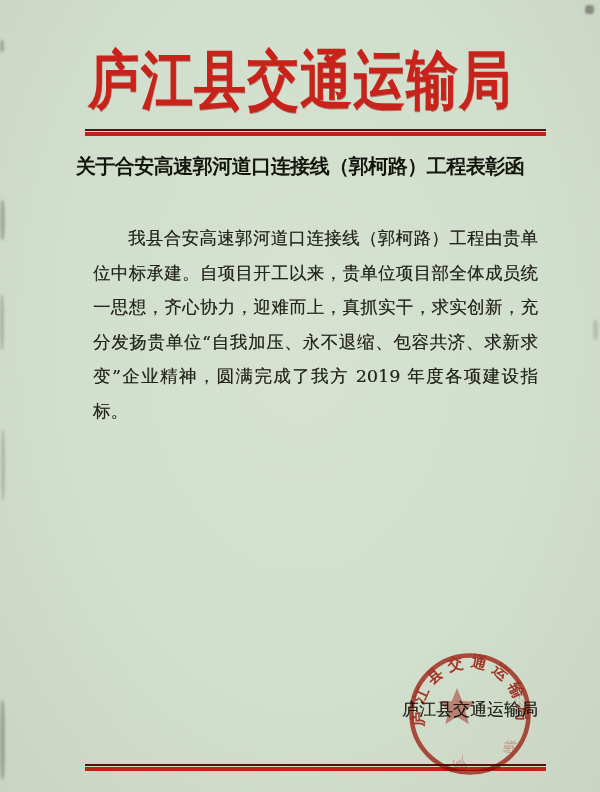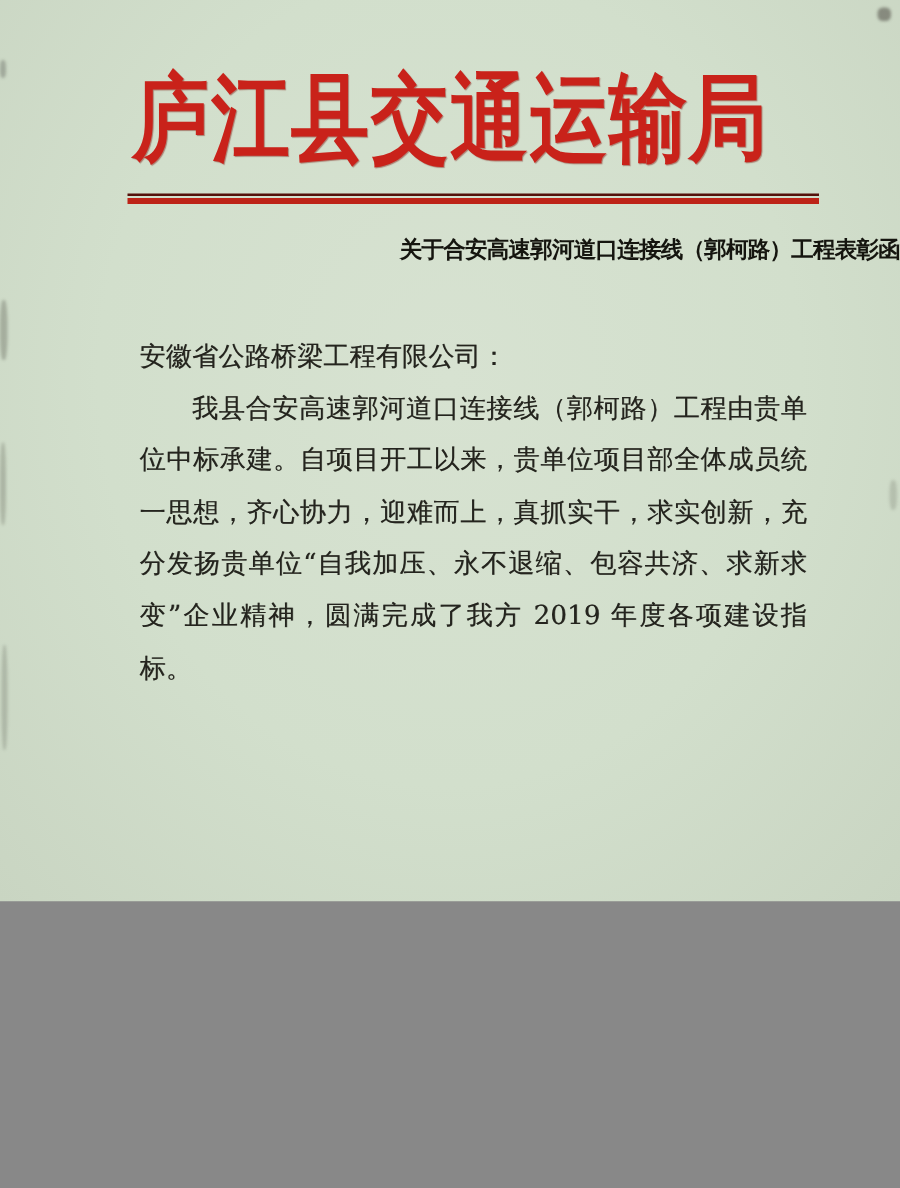--- a/index.html
+++ b/index.html
@@ -1,18 +1,18 @@
 <!DOCTYPE html>
 <html><head>
 <meta charset="utf-8">
 <style>
   html,body{margin:0;padding:0;background:#888;}
   .page{
     position:relative;
-    width:600px;height:601px;
+    width:600px;height:792px;
     margin:0 auto;
     overflow:hidden;
     background:
       radial-gradient(ellipse at 50% 42%, #d7e2d1 0%, #d2dfcc 55%, #c9d5c2 100%);
     font-family:"DejaVu Serif", serif;
   }
   
   .letterhead{
     position:absolute;top:28px;left:0;width:100%;
     text-align:center;
@@ -30,22 +30,22 @@
     position:absolute;left:85px;width:461px;height:7px;
     background:linear-gradient(to bottom,
       #55110b 0px, #55110b 2px,
       rgba(0,0,0,0) 2px, rgba(0,0,0,0) 3px,
       #bd2317 3px, #bd2317 7px);
   }
   .rule-top{top:129px;}
   .rule-bottom{top:764px;}
   .doc-title{
     position:absolute;top:152px;left:0;width:100%;
-    text-align:right;
-    font-size:15px;line-height:28px;
+    text-align:center;
+    font-size:20px;line-height:28px;
     font-weight:bold;color:#15150f;
     white-space:nowrap;
     letter-spacing:-0.5px;
   }
   .body-text{
     position:absolute;top:221px;left:93px;width:445px;
     font-size:17.5px;line-height:34.6px;
     font-weight:500;
     color:#24241e;
     text-align:justify;
@@ -83,21 +83,20 @@
 
 <div class="page">
 
   <div class="letterhead">庐江县交通运输局</div>
 
   <div class="rule rule-top"></div>
 
   <div class="doc-title">关于合安高速郭河道口连接线（郭柯路）工程表彰函</div>
 
   <div class="body-text">
-    <p>安徽省公路桥梁工程有限公司：</p>
     <p class="indent">我县合安高速郭河道口连接线（郭柯路）工程由贵单位中标承建。自项目开工以来，贵单位项目部全体成员统一思想，齐心协力，迎难而上，真抓实干，求实创新，充分发扬贵单位“自我加压、永不退缩、包容共济、求新求变”企业精神，圆满完成了我方 2019 年度各项建设指标。</p>
   </div>
 
   <div class="signature-block">
     <div>庐江县交通运输局</div>
   </div>
 
   <svg class="seal" viewBox="0 0 128 128" xmlns="http://www.w3.org/2000/svg">
     <defs>
       <path id="sealArc" d="M 19.8 80.1 A 47 47 0 1 1 108.2 80.1" fill="none"></path>

